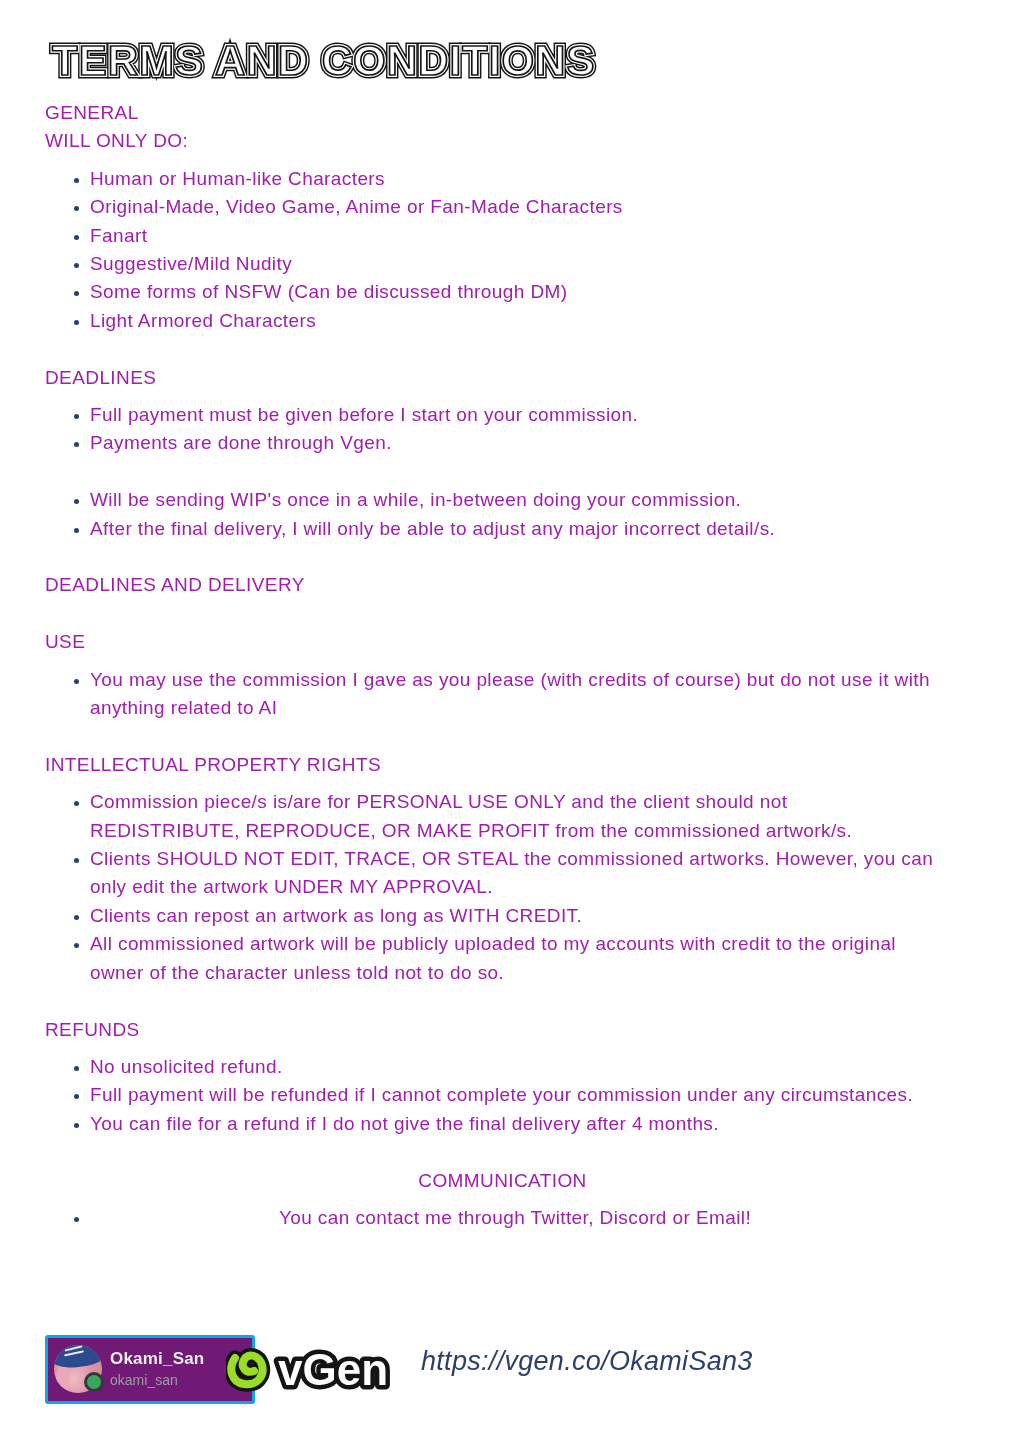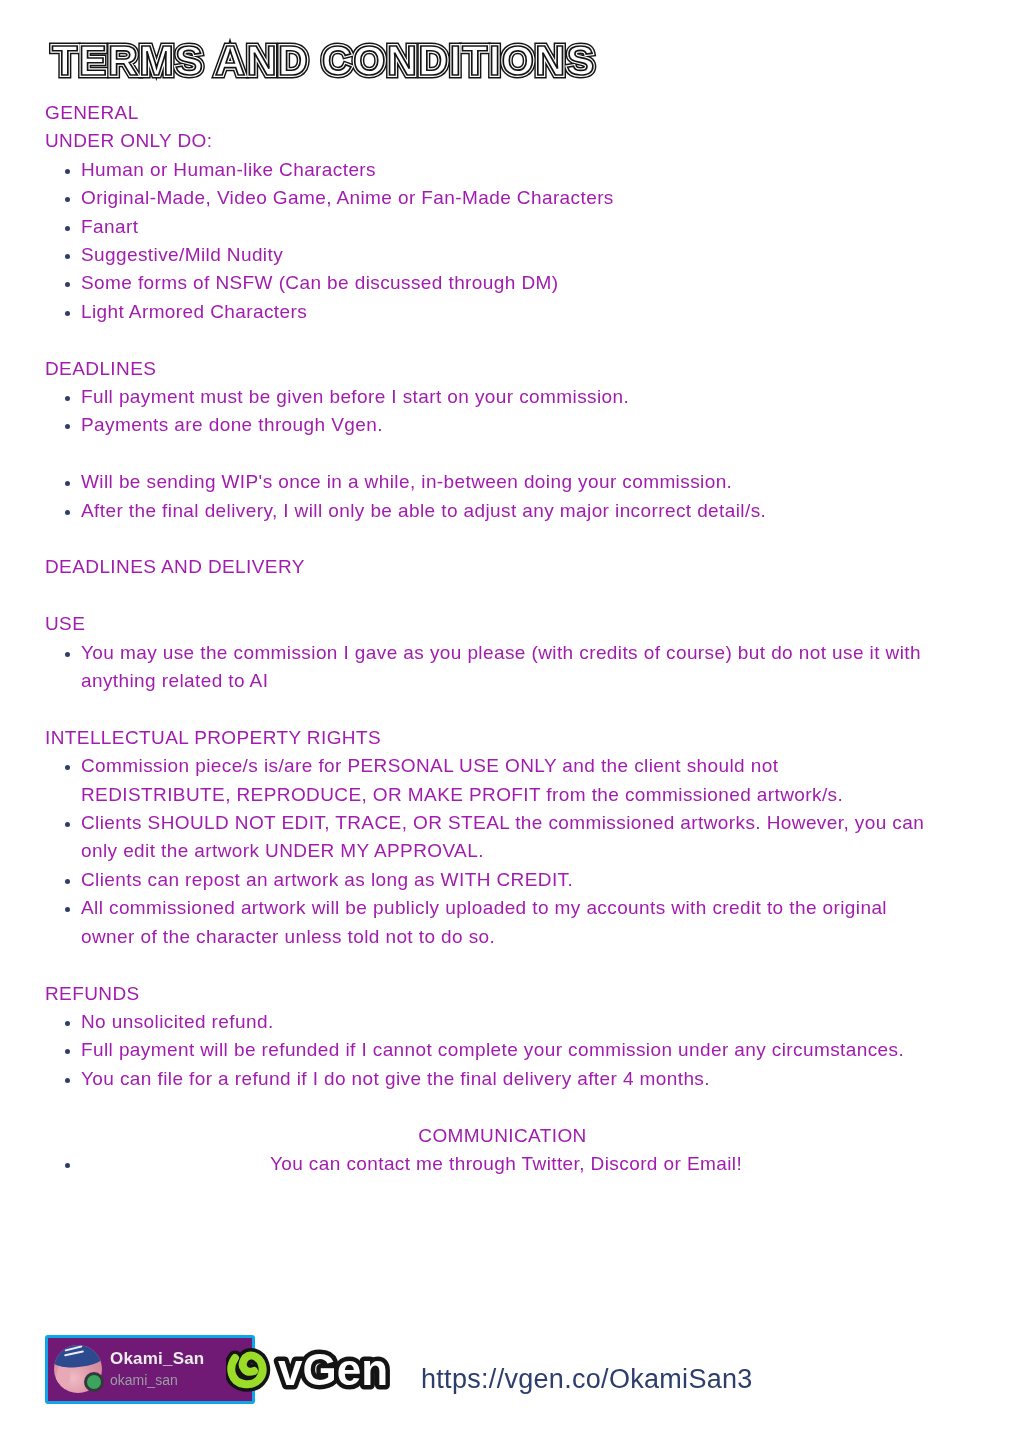--- a/index.html
+++ b/index.html
@@ -19,21 +19,21 @@
   .t-front{-webkit-text-stroke:1.7px #141414;}
 
   
   .content{
     position:absolute;left:45px;top:99px;width:915px;
     color:#a21caf;font-size:19px;line-height:28.4px;letter-spacing:0.4px;
   }
   .tsection{margin:0 0 28.4px 0;}
   .tsection:last-child{margin-bottom:0;text-align:center;}
   .heading{font-weight:400;}
-  .bullets{margin:0;padding:0 0 0 36px;list-style:disc;}
+  .bullets{margin:9px;padding:0 0 0 36px;list-style:disc;}
   .bullets li{max-width:850px;}
   .bullets li::marker{color:#2d3e6c;font-size:0.82em;}
 
   
   .footer{position:absolute;left:0;top:1330px;width:1018px;height:80px;}
 
   .discord-card{
     position:absolute;left:45px;top:5px;width:164px;height:63px;
     background:#701a75;border:3px solid #0ea5e9;border-radius:3px;padding-left:40px;
   }
@@ -60,39 +60,39 @@
   .card-name{
     position:absolute;left:62px;top:11px;color:#ededed;
     font-size:17px;font-weight:700;letter-spacing:0.2px;
   }
   .card-handle{
     position:absolute;left:62px;top:34px;color:#9a9da3;font-size:14px;
   }
 
   .vgen-logo{position:absolute;left:226px;top:8px;width:180px;height:60px;}
   .vgen-url{
-    position:absolute;left:421px;top:34px;color:#2d3e6c;
-    font-size:27px;letter-spacing:0.3px;text-decoration:none;cursor:pointer;
+    position:absolute;left:421px;top:16px;color:#2d3e6c;
+    font-size:27px;letter-spacing:0.3px;text-decoration:none;cursor:pointer;font-style:italic;
   }
 </style>
 </head>
 <body>
 
 <div class="page">
 
   <div class="title">
     <span class="t-back">TERMS AND CONDITIONS</span>
     <span class="t-mid">TERMS AND CONDITIONS</span>
     <span class="t-front">TERMS AND CONDITIONS</span>
   </div>
 
   <div class="content">
       <section class="tsection">
         <div class="heading">GENERAL</div>
-        <div class="heading">UNDER ONLY DO:</div>
+        <div class="heading">WILL ONLY DO:</div>
         <ul class="bullets">
           <li>Human or Human-like Characters</li>
           <li>Original-Made, Video Game, Anime or Fan-Made Characters</li>
           <li>Fanart</li>
           <li>Suggestive/Mild Nudity</li>
           <li>Some forms of NSFW (Can be discussed through DM)</li>
           <li>Light Armored Characters</li>
         </ul>
       </section>
       <section class="tsection">

